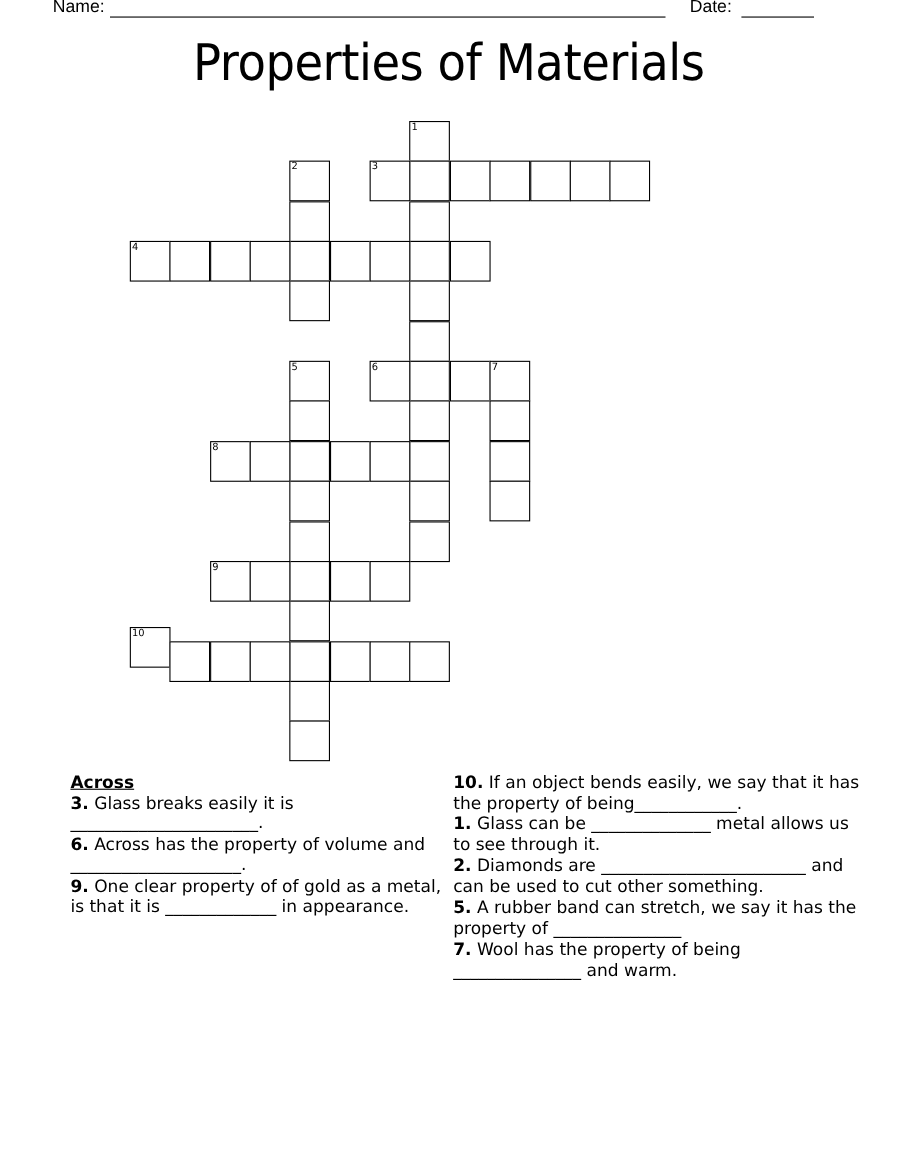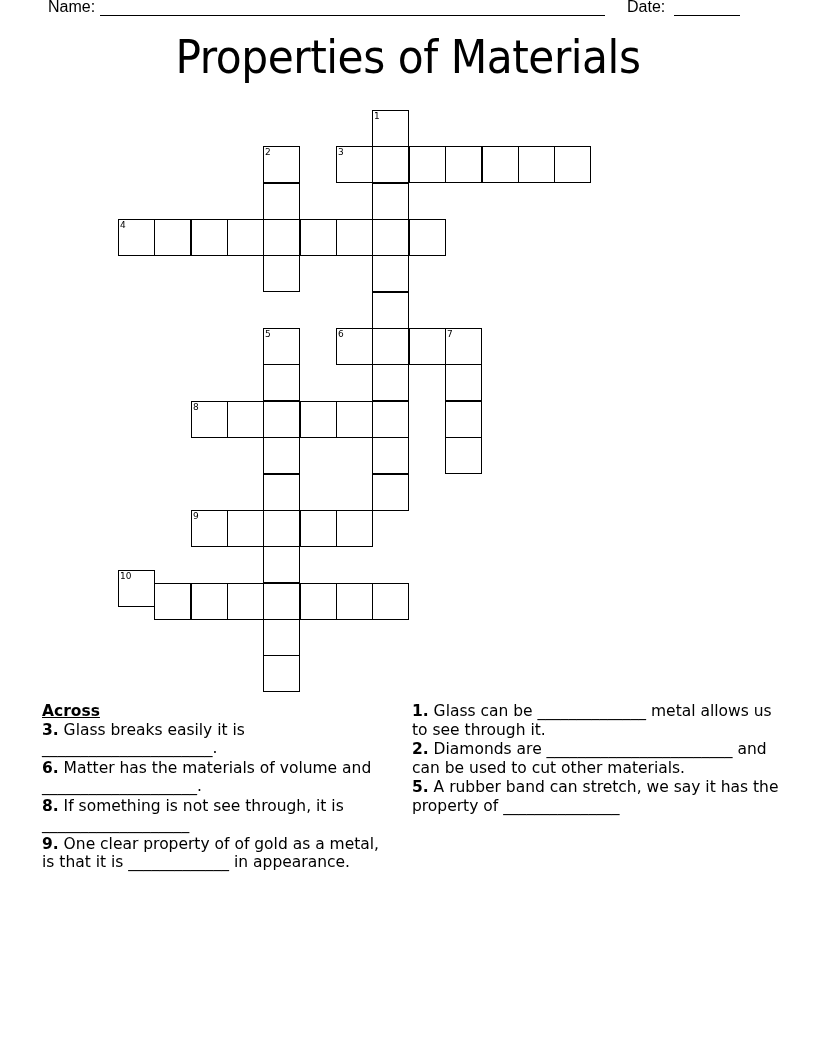--- a/index.html
+++ b/index.html
@@ -7,21 +7,21 @@
   .header { position: absolute; top: -2px; left: 48px; font-family: "Liberation Sans", sans-serif; font-size: 16px; }
   .header .name-label { position: absolute; left: 0; top: 0; white-space: nowrap; }
   .header .name-line { position: absolute; left: 52px; top: 17px; width: 505px; border-bottom: 1px solid #000; }
   .header .date-label { position: absolute; left: 579px; top: 0; white-space: nowrap; }
   .header .date-line { position: absolute; left: 626px; top: 17px; width: 66px; border-bottom: 1px solid #000; }
   .title { position: absolute; top: 30px; left: 0; width: 816px; text-align: center; font-family: "DejaVu Sans", sans-serif; font-size: 46px; letter-spacing: -0.5px; transform: scaleX(0.92); }
   .grid { position: absolute; left: 0; top: 0; width: 816px; height: 700px; }
   .cell { position: absolute; width: 36px; height: 36px; border: 1.5px solid #000; box-sizing: border-box; background: #fff; }
   .cell .num { position: absolute; top: 0; left: 1px; font-family: "DejaVu Sans", sans-serif; font-size: 9px; line-height: 10px; }
   .clues { position: absolute; font-family: "DejaVu Sans", sans-serif; font-size: 15.5px; line-height: 18.5px; }
-  .clues.left { left: 42px; top: 702px; width: 345px; }
+  .clues.left { left: 64px; top: 702px; width: 345px; }
   .clues.right { left: 412px; top: 702px; width: 370px; }
   .clues .heading { font-weight: bold; text-decoration: underline; display: block; }
   .clue { margin: 0 0 1px 0; }
   .clue b { font-weight: bold; }
 </style>
 </head>
 <body>
 
 <div class="header">
   <span class="name-label">Name:</span>
@@ -110,22 +110,23 @@
     <div class="cell" style="left: 191px; top: 583px; width: 37px; height: 37px;"></div>
     <div class="cell" style="left: 227px; top: 583px; width: 37px; height: 37px;"></div>
     <div class="cell" style="left: 300px; top: 583px; width: 37px; height: 37px;"></div>
     <div class="cell" style="left: 336px; top: 583px; width: 37px; height: 37px;"></div>
     <div class="cell" style="left: 372px; top: 583px; width: 37px; height: 37px;"></div>
   </div>
 
 <div class="clues left">
   <span class="heading">Across</span>
   <div class="clue"><b>3.</b><span> Glass breaks easily it is ______________________.</span></div>
-  <div class="clue"><b>6.</b><span> Matter has the materials of volume and ____________________.</span></div>
-  <div class="clue"><b>8.</b><span> If something is not see through, it is ___________________</span></div>
+  <div class="clue"><b>6.</b><span> Across has the property of volume and ____________________.</span></div>
   <div class="clue"><b>9.</b><span> One clear property of of gold as a metal, is that it is _____________ in appearance.</span></div>
 </div>
 
 <div class="clues right">
+  <div class="clue"><b>10.</b><span> If an object bends easily, we say that it has the property of being____________.</span></div>
   <div class="clue"><b>1.</b><span> Glass can be ______________ metal allows us to see through it.</span></div>
-  <div class="clue"><b>2.</b><span> Diamonds are ________________________ and can be used to cut other materials.</span></div>
+  <div class="clue"><b>2.</b><span> Diamonds are ________________________ and can be used to cut other something.</span></div>
   <div class="clue"><b>5.</b><span> A rubber band can stretch, we say it has the property of _______________</span></div>
+  <div class="clue"><b>7.</b><span> Wool has the property of being _______________ and warm.</span></div>
 </div>
 
 </body></html>

